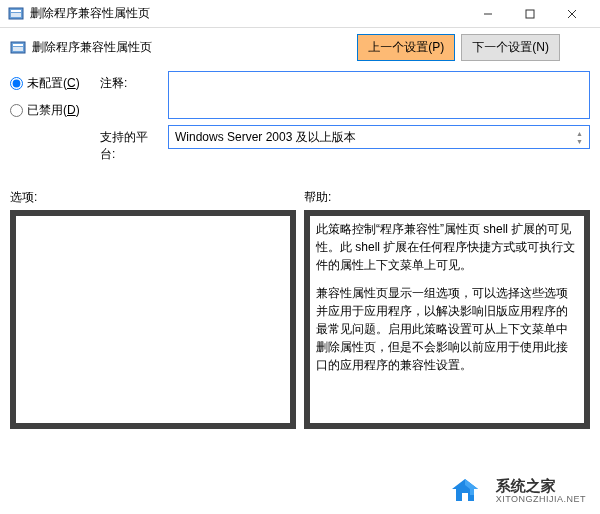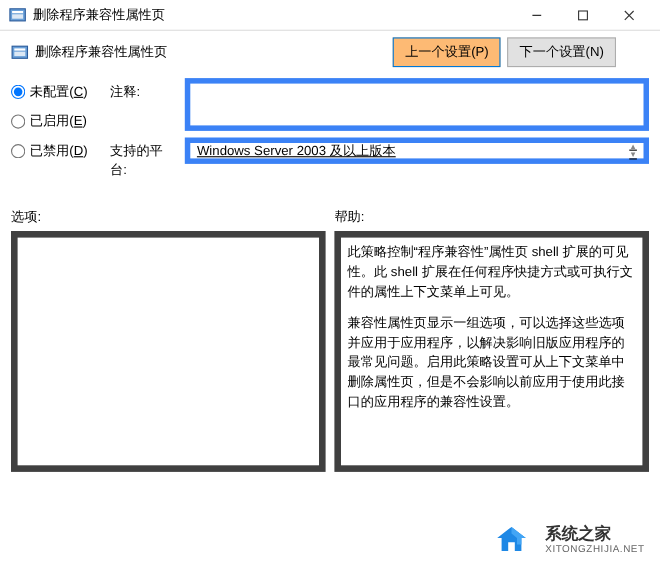--- a/index.html
+++ b/index.html
@@ -57,25 +57,24 @@
     }
     .radio-item { display: flex; align-items: center; gap: 4px; }
     .radio-item input { margin: 0; }
     .radio-label { }
     .radio-label u { text-decoration: underline; }
     .right-fields { flex: 1; display: flex; flex-direction: column; gap: 6px; }
     .field-row { display: flex; gap: 8px; }
     .field-label { width: 60px; padding-top: 4px; }
     .field-box {
       flex: 1;
-      border: 5px solid #3b82f6;
+      border: 1px solid #3b82f6;
       background: #fff;
       min-height: 20px;
       position: relative;
-      text-decoration: underline;
     }
     .comment-box { height: 48px; }
     .platform-box { height: 24px; padding: 3px 6px; display:flex; align-items:center; justify-content:space-between;}
     .scroll-arrows { display:flex; flex-direction:column; gap:1px; color:#888; font-size:7px; line-height:7px;}
     .lower-section {
       display: flex;
       padding: 8px 10px 0 10px;
       gap: 8px;
       margin-top: 18px;
     }
@@ -155,24 +154,20 @@
     <button class="nav-btn">上一个设置(P)</button>
     <button class="nav-btn">下一个设置(N)</button>
   </div>
 </div>
 
 <div class="config-area">
   <div class="radio-group">
     <label class="radio-item">
       <input type="radio" name="state" checked="" style="">
       <span class="radio-label">未配置(<u>C</u>)</span>
-    </label>
-    <label class="radio-item">
-      <input type="radio" name="state" style="">
-      <span class="radio-label">已启用(<u>E</u>)</span>
     </label>
     <label class="radio-item">
       <input type="radio" name="state" style="">
       <span class="radio-label">已禁用(<u>D</u>)</span>
     </label>
   </div>
   <div class="right-fields">
     <div class="field-row">
       <div class="field-label">注释:</div>
       <div class="field-box comment-box"></div>

